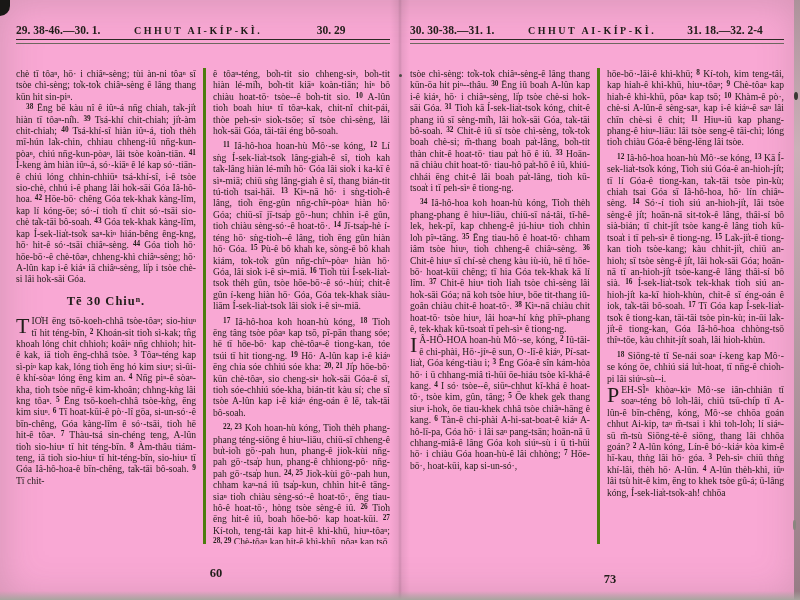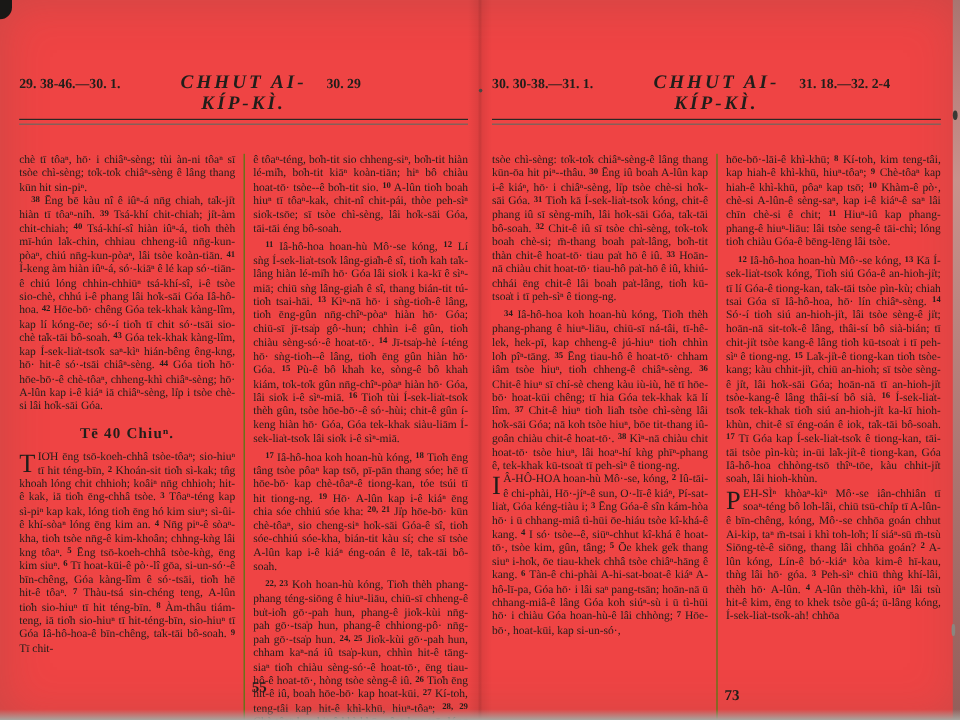--- a/index.html
+++ b/index.html
@@ -1,42 +1,42 @@
 <!DOCTYPE html>
 <html><head>
 <meta charset="utf-8">
 <style>
   html,body{margin:0;padding:0;background:#c9c6bf;}
-  .spread{position:relative;width:800px;height:600px;background:#ef4444;overflow:hidden;
+  .spread{position:relative;width:800px;height:600px;background:#f9a8d4;overflow:hidden;
           box-shadow:inset 0 0 40px rgba(90,85,75,.25);}
   .gutter{position:absolute;left:390px;top:0;width:20px;height:600px;pointer-events:none;
           background:linear-gradient(90deg,rgba(0,0,0,0) 0%,rgba(0,0,0,.07) 40%,rgba(0,0,0,.16) 50%,rgba(0,0,0,.07) 60%,rgba(0,0,0,0) 100%);}
   .edge-right{position:absolute;right:0;top:0;width:6px;height:600px;
           background:linear-gradient(180deg,#918e88,#bdbab2 25%,#918e88 65%,#6e6b65);opacity:.65;}
   .edge-bottom{position:absolute;bottom:0;left:0;width:800px;height:9px;
           background:linear-gradient(0deg,#a8a59f,rgba(168,165,159,0));}
   .corner-mark{position:absolute;top:-3px;left:-3px;width:13px;height:19px;background:#191816;border-radius:0 0 10px 2px;}
   .speck1{position:absolute;right:2px;top:92px;width:4px;height:8px;background:#3a3834;border-radius:50%;}
   .speck2{position:absolute;left:399px;top:74px;width:3px;height:3px;background:#4a4843;border-radius:50%;}
   .speck3{position:absolute;right:4px;top:520px;width:3px;height:10px;background:#8a867f;border-radius:40%;}
 
   .page{position:absolute;top:0;height:600px;width:400px;box-sizing:border-box;color:#211e1a;}
   .page.left{left:0;padding:24px 10px 0 16px;}
   .page.right{left:400px;padding:24px 16px 16px 10px;}
 
   .hdr{display:flex;align-items:baseline;font-family:"Liberation Serif",serif;font-weight:bold;}
   .hdr .ref{width:118px;font-size:11.5px;white-space:nowrap;}
-  .hdr .ref.r{text-align:left;margin-top:40px;}
-  .hdr .title{flex:1;text-align:center;font-size:16px;letter-spacing:2.5px;font-style:italic;}
+  .hdr .ref.r{text-align:center;}
+  .hdr .title{flex:1;text-align:left;font-size:10px;letter-spacing:2.5px;}
   .rule{margin-top:3px;height:3px;border-top:1.6px solid #2b2824;border-bottom:1px solid #6d675f;}
 
   .cols{display:flex;margin-top:24px;height:476px;overflow:hidden;}
   .col{width:50%;box-sizing:border-box;overflow:hidden;text-align:justify;
        font-family:"Liberation Serif",serif;font-size:9.6px;line-height:11.4px;}
-  .col.c2{border-left:1px solid #4d7c0f;padding-left:7px;}
+  .col.c2{border-left:3px solid #4d7c0f;padding-left:7px;}
   .col.c1{padding-right:7px;}
   .col p{margin:0;text-indent:10px;}
   .col p.cont{text-indent:0;}
   .col p.gap{margin-top:4px;}
   sup{font-size:7.3px;font-weight:bold;line-height:0;vertical-align:baseline;position:relative;top:-2px;}
   .chapter{text-align:center;font-family:"Liberation Serif",serif;font-weight:bold;
            font-size:12.5px;letter-spacing:1px;margin:11px 0 8px 0;}
   .dropcap{float:left;font-size:22px;line-height:19px;padding:1px 2px 0 0;font-weight:normal;}
   .pagenum{position:absolute;bottom:0;width:100%;text-align:center;
            font-family:"Liberation Serif",serif;font-weight:bold;font-size:12.5px;}
@@ -53,50 +53,51 @@
       <span class="ref">29. 38-46.—30. 1.</span>
       <span class="title">CHHUT AI-KÍP-KÌ.</span>
       <span class="ref r">30. 29</span>
     </div>
     <div class="rule"></div>
 
     <div class="cols">
       <div class="col c1">
         <p class="cont versify">chè tī tôaⁿ, hō· i chiâⁿ-sèng; tùi àn-ni tôaⁿ sī tsòe chì-sèng; to̍k-to̍k chiâⁿ-sèng ê lâng thang kūn hit sin-piⁿ.</p>
         <p class="versify"><sup>38</sup> Ēng bē kàu nî ê iûⁿ-á nn̄g chiah, ta̍k-ji̍t hiàn tī tôaⁿ-ni̍h. <sup>39</sup> Tsá-khí chit-chiah; ji̍t-àm chit-chiah; <sup>40</sup> Tsá-khí-sî hiàn iûⁿ-á, tio̍h thèh mī-hún la̍k-chin, chhiau chheng-iû nn̄g-kun-pòaⁿ, chiú nn̄g-kun-pòaⁿ, lâi tsòe koàn-tiān. <sup>41</sup> Í-keng àm hiàn iûⁿ-á, só·-kiāⁿ ê lé kap só·-tiān-ê chiú lóng chhin-chhiūⁿ tsá-khí-sî, i-ê tsòe sio-chè, chhú i-ê phang lâi ho̍k-sāi Góa Iâ-hô-hoa. <sup>42</sup> Hōe-bō· chêng Góa tek-khak kàng-lîm, kap lí kóng-ōe; só·-í tio̍h tī chit só·-tsāi sio-chè ta̍k-tāi bô-soah. <sup>43</sup> Góa tek-khak kàng-lîm, kap Í-sek-lia̍t-tso̍k saⁿ-kìⁿ hián-bêng êng-kng, hō· hit-ê só·-tsāi chiâⁿ-sèng. <sup>44</sup> Góa tio̍h hō· hōe-bō·-ê chè-tôaⁿ, chheng-khì chiâⁿ-sèng; hō· A-lûn kap i-ê kiáⁿ iā chiâⁿ-sèng, li̍p i tsòe chè-si lâi ho̍k-sāi Góa.</p>
-        <div class="chapter">Tē 40 Chiuⁿ.</div>
+        <div class="chapter">Tē 30 Chiuⁿ.</div>
         <p class="cont"><span class="dropcap">T</span><span class="versify">IO̍H ēng tsō-koeh-chhâ tsòe-tôaⁿ; sio-hiuⁿ tī hit téng-bīn, <sup>2</sup> Khoán-sit tio̍h sì-kak; tn̂g khoah lóng chit chhioh; koâiⁿ nn̄g chhioh; hit-ê kak, iā tio̍h ēng-chhâ tsòe. <sup>3</sup> Tôaⁿ-téng kap sì-piⁿ kap kak, lóng tio̍h ēng hó kim siuⁿ; sì-ûi-ê khí-sòaⁿ lóng ēng kim an. <sup>4</sup> Nn̄g piⁿ-ê sòaⁿ-kha, tio̍h tsòe nn̄g-ê kim-khoân; chhng-kǹg lâi kng tôaⁿ. <sup>5</sup> Ēng tsō-koeh-chhâ tsòe-kǹg, ēng kim siuⁿ. <sup>6</sup> Tī hoat-kūi-ê pò·-lî gōa, si-un-só·-ê bīn-chêng, Góa kàng-lîm ê só·-tsāi, tio̍h hē hit-ê tôaⁿ. <sup>7</sup> Thàu-tsá sin-chéng teng, A-lûn tio̍h sio-hiuⁿ tī hit téng-bīn. <sup>8</sup> Àm-thâu tiám-teng, iā tio̍h sio-hiuⁿ tī hit-téng-bīn, sio-hiuⁿ tī Góa Iâ-hô-hoa-ê bīn-chêng, ta̍k-tāi bô-soah. <sup>9</sup> Tī chit-</span></p>
       </div>
       <div class="col c2">
         <p class="cont versify">ê tôaⁿ-téng, bo̍h-tit sio chheng-siⁿ, bo̍h-tit hiàn lé-mi̍h, bo̍h-tit kiāⁿ koàn-tiān; hiⁿ bô chiàu hoat-tō· tsòe--ê bo̍h-tit sio. <sup>10</sup> A-lûn tio̍h boah hiuⁿ tī tôaⁿ-kak, chit-nî chit-pái, thòe peh-sìⁿ sio̍k-tsōe; sī tsòe chì-sèng, lâi ho̍k-sāi Góa, tāi-tāi éng bô-soah.</p>
         <p class="gap versify"><sup>11</sup> Iâ-hô-hoa hoan-hù Mô·-se kóng, <sup>12</sup> Lí sǹg Í-sek-lia̍t-tso̍k lâng-gia̍h-ê sî, tio̍h kah ta̍k-lâng hiàn lé-mi̍h hō· Góa lâi sio̍k i ka-kī ê sìⁿ-miā; chiū sǹg lâng-gia̍h ê sî, thang bián-tit tú-tio̍h tsai-hāi. <sup>13</sup> Kìⁿ-nā hō· i sǹg-tio̍h-ê lâng, tio̍h ēng-gûn nn̄g-chîⁿ-pòaⁿ hiàn hō· Góa; chiū-sī jī-tsa̍p gô·-hun; chhìn i-ê gûn, tio̍h chiàu sèng-só·-ê hoat-tō·. <sup>14</sup> Jī-tsa̍p-hè í-téng hō· sǹg-tio̍h--ê lâng, tio̍h ēng gûn hiàn hō· Góa. <sup>15</sup> Pù-ê bô khah ke, sòng-ê bô khah kiám, to̍k-to̍k gûn nn̄g-chîⁿ-pòaⁿ hiàn hō· Góa, lâi sio̍k i-ê sìⁿ-miā. <sup>16</sup> Tio̍h tùi Í-sek-lia̍t-tso̍k thèh gûn, tsòe hōe-bō·-ê só·-hùi; chit-ê gûn í-keng hiàn hō· Góa, Góa tek-khak siàu-liām Í-sek-lia̍t-tso̍k lâi sio̍k i-ê sìⁿ-miā.</p>
         <p class="gap versify"><sup>17</sup> Iâ-hô-hoa koh hoan-hù kóng, <sup>18</sup> Tio̍h ēng tâng tsòe pôaⁿ kap tsō, pī-pān thang sóe; hē tī hōe-bō· kap chè-tôaⁿ-ê tiong-kan, tóe tsúi tī hit tiong-ng. <sup>19</sup> Hō· A-lûn kap i-ê kiáⁿ ēng chia sóe chhiú sóe kha: <sup>20, 21</sup> Ji̍p hōe-bō· kūn chè-tôaⁿ, sio cheng-siⁿ ho̍k-sāi Góa-ê sî, tio̍h sóe-chhiú sóe-kha, bián-tit kàu sí; che sī tsòe A-lûn kap i-ê kiáⁿ éng-oán ê lē, ta̍k-tāi bô-soah.</p>
         <p class="gap versify"><sup>22, 23</sup> Koh hoan-hù kóng, Tio̍h thèh phang-phang téng-siōng ê hiuⁿ-liāu, chiū-sī chheng-ê bu̍t-io̍h gō·-pah hun, phang-ê jio̍k-kùi nn̄g-pah gō·-tsa̍p hun, phang-ê chhiong-pô· nn̄g-pah gō·-tsa̍p hun. <sup>24, 25</sup> Jio̍k-kùi gō·-pah hun, chham kaⁿ-ná iû tsa̍p-kun, chhìn hit-ê tāng-siaⁿ tio̍h chiàu sèng-só·-ê hoat-tō·, ēng tiau-hô-ê hoat-tō·, hòng tsòe sèng-ê iû. <sup>26</sup> Tio̍h ēng hit-ê iû, boah hōe-bō· kap hoat-kūi. <sup>27</sup> Kí-toh, teng-tâi kap hit-ê khì-khū, hiuⁿ-tôaⁿ; <sup>28, 29</sup> Chè-tôaⁿ kap hit-ê khì-khū, pôaⁿ kap tsō, lóng tio̍h hō· i</p>
       </div>
     </div>
-    <div class="pagenum">55</div>
+    <div class="pagenum">60</div>
   </div>
 
   <div class="page right">
     <div class="hdr">
       <span class="ref">30. 30-38.—31. 1.</span>
       <span class="title">CHHUT AI-KÍP-KÌ.</span>
       <span class="ref r">31. 18.—32. 2-4</span>
     </div>
     <div class="rule"></div>
 
     <div class="cols">
       <div class="col c1">
         <p class="cont versify">tsòe chì-sèng: to̍k-to̍k chiâⁿ-sèng-ê lâng thang kūn-ōa hit piⁿ--thâu. <sup>30</sup> Ēng iû boah A-lûn kap i-ê kiáⁿ, hō· i chiâⁿ-sèng, li̍p tsòe chè-si ho̍k-sāi Góa. <sup>31</sup> Tio̍h kā Í-sek-lia̍t-tso̍k kóng, chit-ê phang iû sī sèng-mi̍h, lâi ho̍k-sāi Góa, ta̍k-tāi bô-soah. <sup>32</sup> Chit-ê iû sī tsòe chì-sèng, to̍k-to̍k boah chè-si; m̄-thang boah pa̍t-lâng, bo̍h-tit thàn chit-ê hoat-tō· tiau pa̍t hō ê iû. <sup>33</sup> Hoān-nā chiàu chit hoat-tō· tiau-hô pa̍t-hō ê iû, khiú-chhái ēng chit-ê lâi boah pa̍t-lâng, tio̍h kū-tsoa̍t i tī peh-sìⁿ ê tiong-ng.</p>
         <p class="gap versify"><sup>34</sup> Iâ-hô-hoa koh hoan-hù kóng, Tio̍h thèh phang-phang ê hiuⁿ-liāu, chiū-sī ná-tâi, tī-hê-lek, hek-pī, kap chheng-ê jú-hiuⁿ tio̍h chhìn lo̍h pîⁿ-tāng. <sup>35</sup> Ēng tiau-hô ê hoat-tō· chham iâm tsòe hiuⁿ, tio̍h chheng-ê chiâⁿ-sèng. <sup>36</sup> Chit-ê hiuⁿ sī chí-sè cheng kàu iù-iù, hē tī hōe-bō· hoat-kūi chêng; tī hia Góa tek-khak kā lí lîm. <sup>37</sup> Chit-ê hiuⁿ tio̍h lia̍h tsòe chì-sèng lâi ho̍k-sāi Góa; nā koh tsòe hiuⁿ, bōe tit-thang iû-goân chiàu chit-ê hoat-tō·. <sup>38</sup> Kìⁿ-nā chiàu chit hoat-tō· tsòe hiuⁿ, lâi hoaⁿ-hí kǹg phīⁿ-phang ê, tek-khak kū-tsoa̍t tī peh-sìⁿ ê tiong-ng.</p>
         <p class="cont"><span class="dropcap">I</span><span class="versify">Â-HÔ-HOA hoan-hù Mô·-se, kóng, <sup>2</sup> Iû-tāi-ê chi-phài, Hō·-jíⁿ-ê sun, O·-lī-ê kiáⁿ, Pí-sat-lia̍t, Góa kéng-tiàu i; <sup>3</sup> Ēng Góa-ê sîn kám-hòa hō· i ū chhang-miâ tì-hūi ōe-hiáu tsòe kî-khá-ê kang. <sup>4</sup> I só· tsòe--ê, siūⁿ-chhut kî-khá ê hoat-tō·, tsòe kim, gûn, tâng; <sup>5</sup> Ōe khek ge̍k thang siuⁿ i-ho̍k, ōe tiau-khek chhâ tsòe chiâⁿ-hāng ê kang. <sup>6</sup> Tàn-ê chi-phài A-hi-sat-boat-ê kiáⁿ A-hô-lī-pa, Góa hō· i lâi saⁿ pang-tsān; hoān-nā ū chhang-miâ-ê lâng Góa koh siúⁿ-sù i ū tì-hūi hō· i chiàu Góa hoan-hù-ê lâi chhòng; <sup>7</sup> Hōe-bō·, hoat-kūi, kap si-un-só·,</span></p>
       </div>
       <div class="col c2">
         <p class="cont versify">hōe-bō·-lāi-ê khì-khū; <sup>8</sup> Kí-toh, kim teng-tâi, kap hiah-ê khì-khū, hiuⁿ-tôaⁿ; <sup>9</sup> Chè-tôaⁿ kap hiah-ê khì-khū, pôaⁿ kap tsō; <sup>10</sup> Khàm-ê pò·, chè-si A-lûn-ê sèng-saⁿ, kap i-ê kiáⁿ-ê saⁿ lâi chīn chè-si ê chit; <sup>11</sup> Hiuⁿ-iû kap phang-phang-ê hiuⁿ-liāu: lâi tsòe seng-ê tāi-chì; lóng tio̍h chiàu Góa-ê bēng-lēng lâi tsòe.</p>
         <p class="gap versify"><sup>12</sup> Iâ-hô-hoa hoan-hù Mô·-se kóng, <sup>13</sup> Kā Í-sek-lia̍t-tso̍k kóng, Tio̍h siú Góa-ê an-hioh-ji̍t; tī lí Góa-ê tiong-kan, ta̍k-tāi tsòe pìn-kù; chiah tsai Góa sī Iâ-hô-hoa, hō· lín chiâⁿ-sèng. <sup>14</sup> Só·-í tio̍h siú an-hioh-ji̍t, lâi tsòe sèng-ê ji̍t; hoān-nā sit-to̍k-ê lâng, thâi-sí bô sià-bián; tī chit-ji̍t tsòe kang-ê lâng tio̍h kū-tsoa̍t i tī peh-sìⁿ ê tiong-ng. <sup>15</sup> La̍k-ji̍t-ê tiong-kan tio̍h tsòe-kang; kàu chhit-ji̍t, chiū an-hioh; sī tsòe sèng-ê ji̍t, lâi ho̍k-sāi Góa; hoān-nā tī an-hioh-ji̍t tsòe-kang-ê lâng thâi-sí bô sià. <sup>16</sup> Í-sek-lia̍t-tso̍k tek-khak tio̍h siú an-hioh-ji̍t ka-kī hioh-khùn, chit-ê sī éng-oán ê iok, ta̍k-tāi bô-soah. <sup>17</sup> Tī Góa kap Í-sek-lia̍t-tso̍k ê tiong-kan, tāi-tāi tsòe pìn-kù; in-ūi la̍k-ji̍t-ê tiong-kan, Góa Iâ-hô-hoa chhòng-tsō thîⁿ-tōe, kàu chhit-ji̍t soah, lâi hioh-khùn.</p>
+        <p class="gap versify"><sup>18</sup> Siōng-tè tī Se-nái soaⁿ í-keng kap Mô·-se kóng ōe, chhiú siá lu̍t-hoat, tī nn̄g-ê chio̍h-pi lâi siúⁿ-sù--i.</p>
         <p class="cont"><span class="dropcap">P</span><span class="versify">EH-SÌⁿ khòaⁿ-kìⁿ Mô·-se iân-chhiân tī soaⁿ-téng bô lo̍h-lâi, chiū tsū-chi̍p tī A-lûn-ê bīn-chêng, kóng, Mô·-se chhōa goán chhut Ai-kip, taⁿ m̄-tsai i khì toh-lo̍h; lí siáⁿ-sū m̄-tsù Siōng-tè-ê siōng, thang lâi chhōa goán? <sup>2</sup> A-lûn kóng, Lín-ê bó·-kiáⁿ kòa kim-ê hī-kau, thǹg lâi hō· góa. <sup>3</sup> Peh-sìⁿ chiū thǹg khí-lâi, thèh hō· A-lûn. <sup>4</sup> A-lûn thèh-khì, iûⁿ lâi tsù hit-ê kim, ēng to khek tsòe gû-á; ū-lâng kóng, Í-sek-lia̍t-tso̍k-ah! chhōa</span></p>
       </div>
     </div>
     <div class="pagenum">73</div>
   </div>
 
   <div class="gutter"></div>
   <div class="corner-mark"></div>
   <div class="edge-right"></div>
   <div class="edge-bottom"></div>

